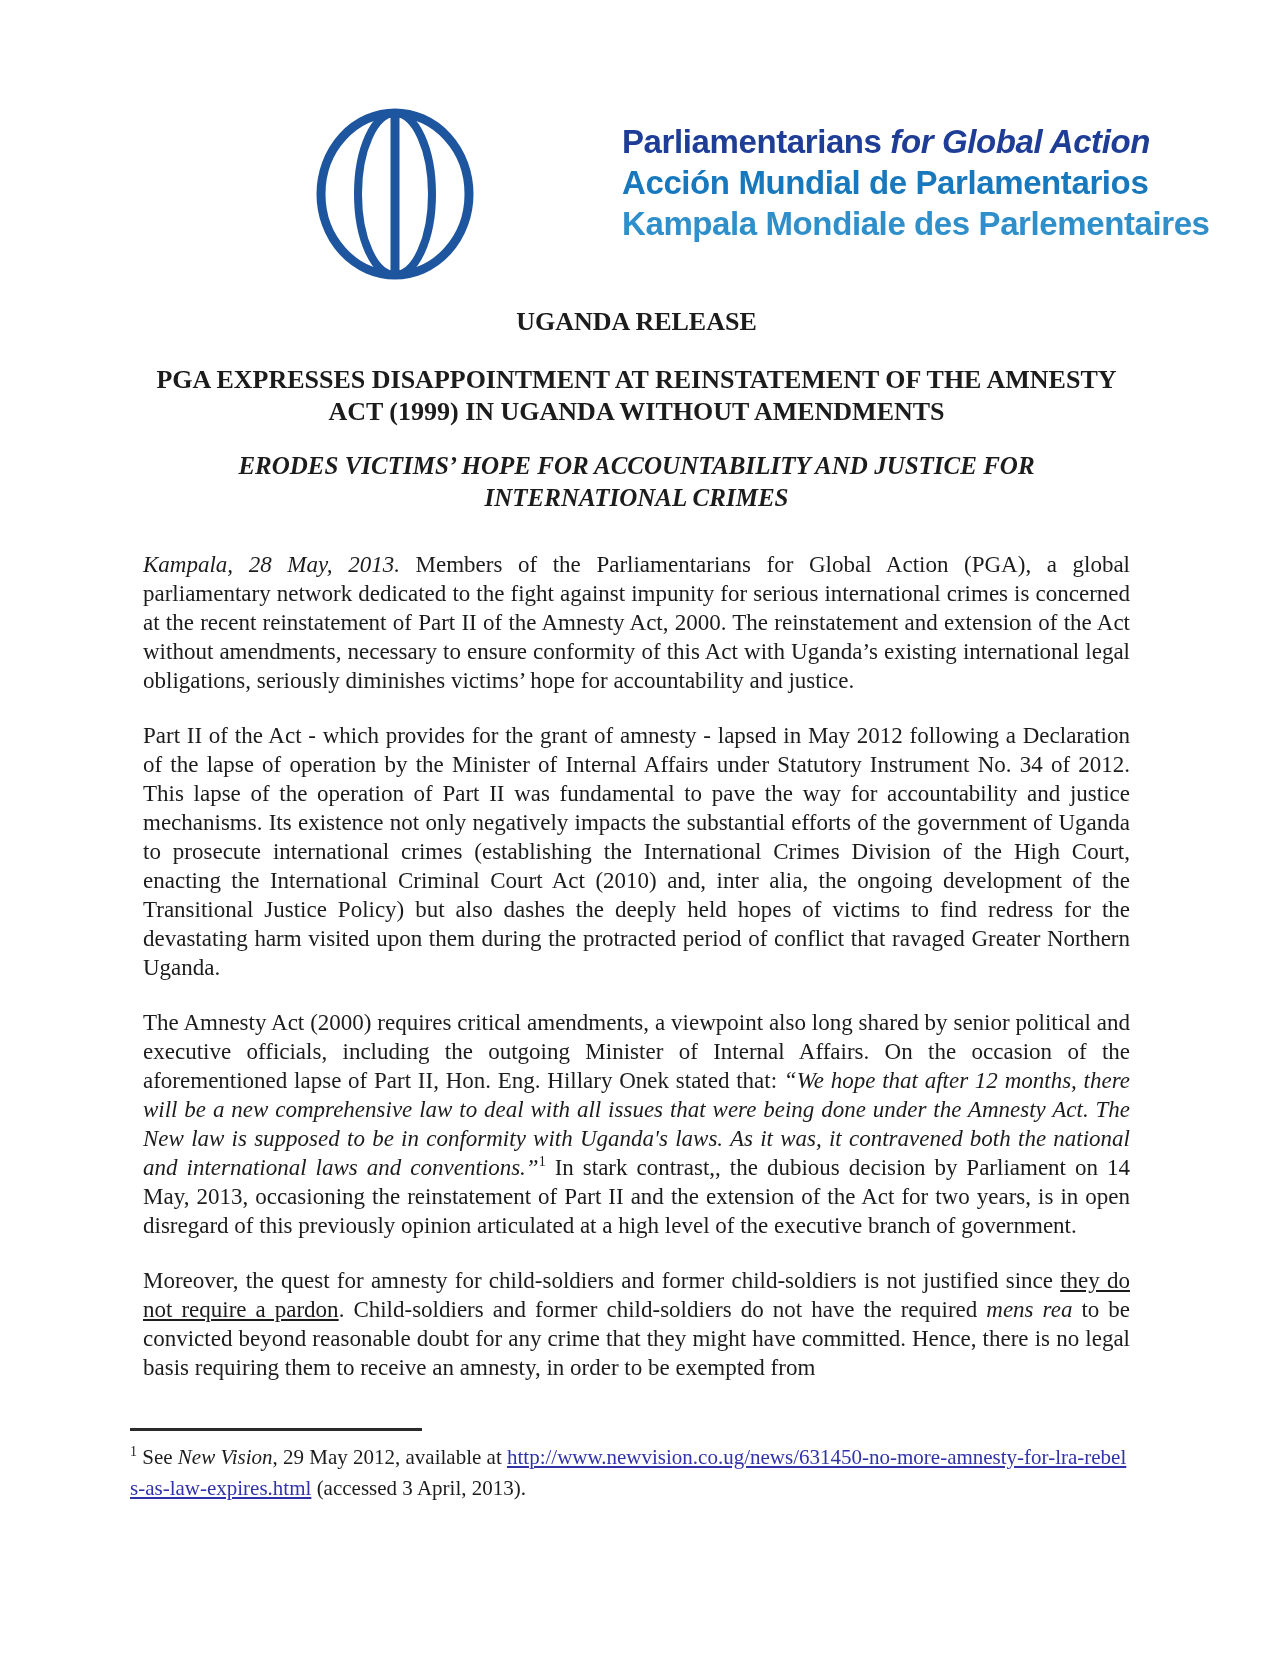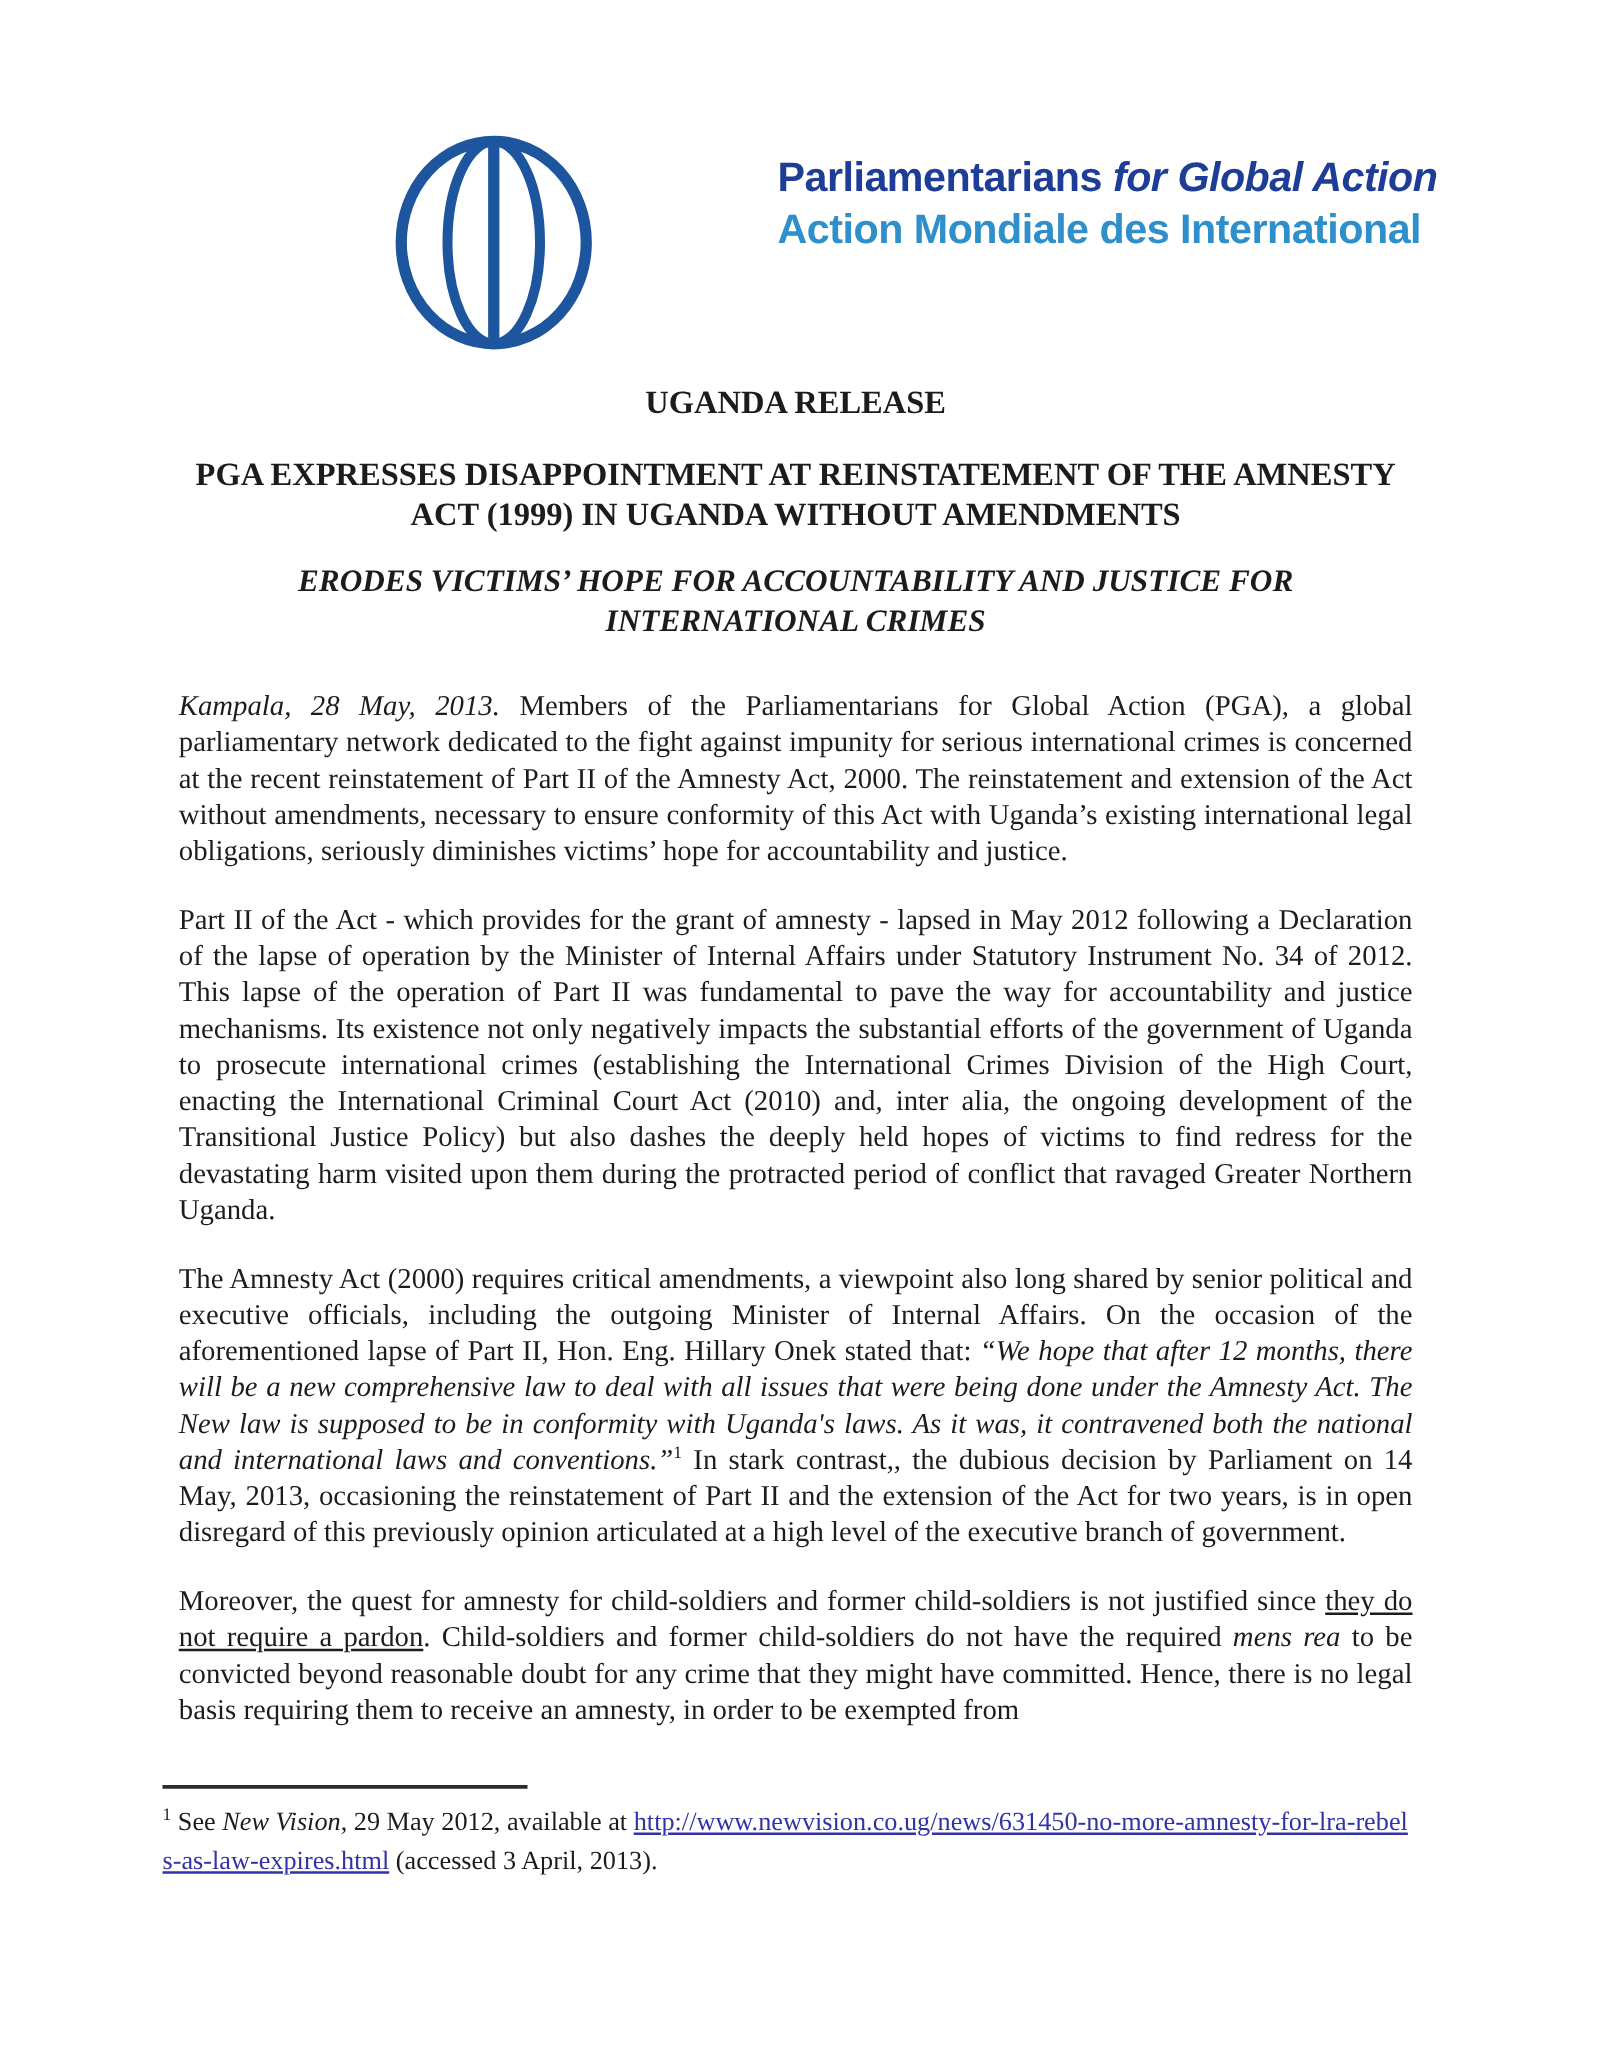--- a/index.html
+++ b/index.html
@@ -82,21 +82,22 @@
       </defs>
       <line x1="65" y1="62" x2="351" y2="62" stroke="url(#speedFade)" stroke-width="9"></line>
       <line x1="25" y1="103" x2="359" y2="103" stroke="url(#speedFade)" stroke-width="9"></line>
       <line x1="68" y1="143" x2="347" y2="143" stroke="url(#speedFade)" stroke-width="9"></line>
       <ellipse cx="285" cy="99" rx="74" ry="81" fill="none" stroke="#1d559f" stroke-width="9"></ellipse>
       <ellipse cx="285" cy="99" rx="37" ry="81" fill="none" stroke="#1d559f" stroke-width="8"></ellipse>
       <line x1="285" y1="18" x2="285" y2="180" stroke="#1d559f" stroke-width="9"></line>
     </svg>
     <div class="logo-text">
       <div class="lt1"><span>Parliamentarians </span><span class="it">for Global Action</span></div>
-      <div class="lt3">Action Mondiale des International</div>
+      <div class="lt2">Acción Mundial de Parlamentarios</div>
+      <div class="lt3">Kampala Mondiale des Parlementaires</div>
     </div>
   </header>
 
   <div class="kicker">UGANDA RELEASE</div>
 
   <h1 class="title">
       <span class="tline">PGA EXPRESSES DISAPPOINTMENT AT REINSTATEMENT OF THE AMNESTY</span>
       <span class="tline">ACT (1999) IN UGANDA WITHOUT AMENDMENTS</span>
     </h1>
 

